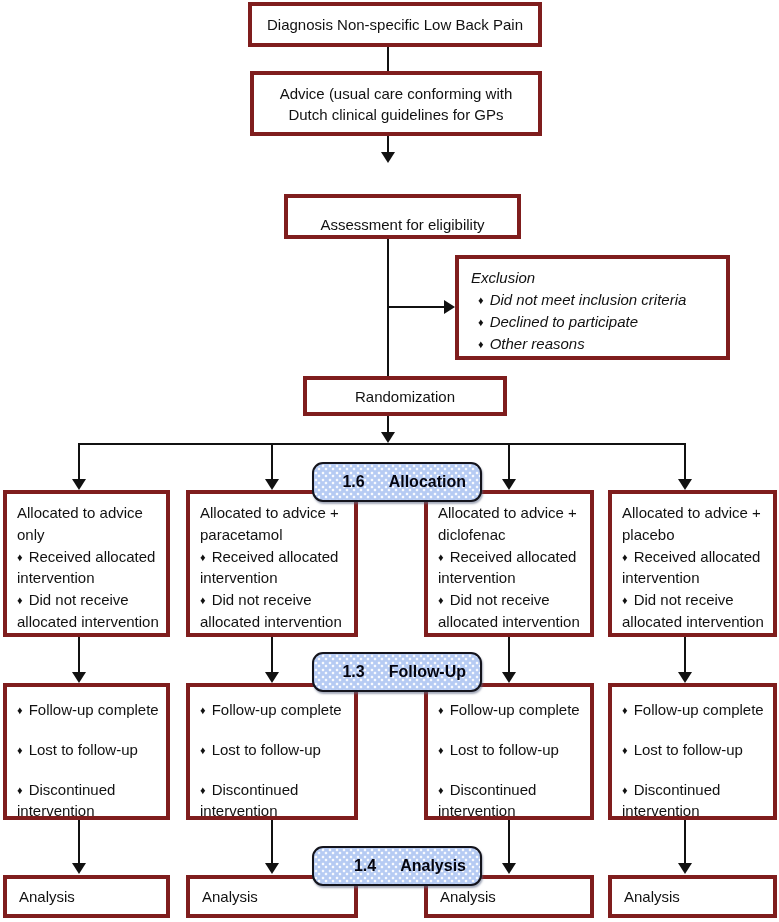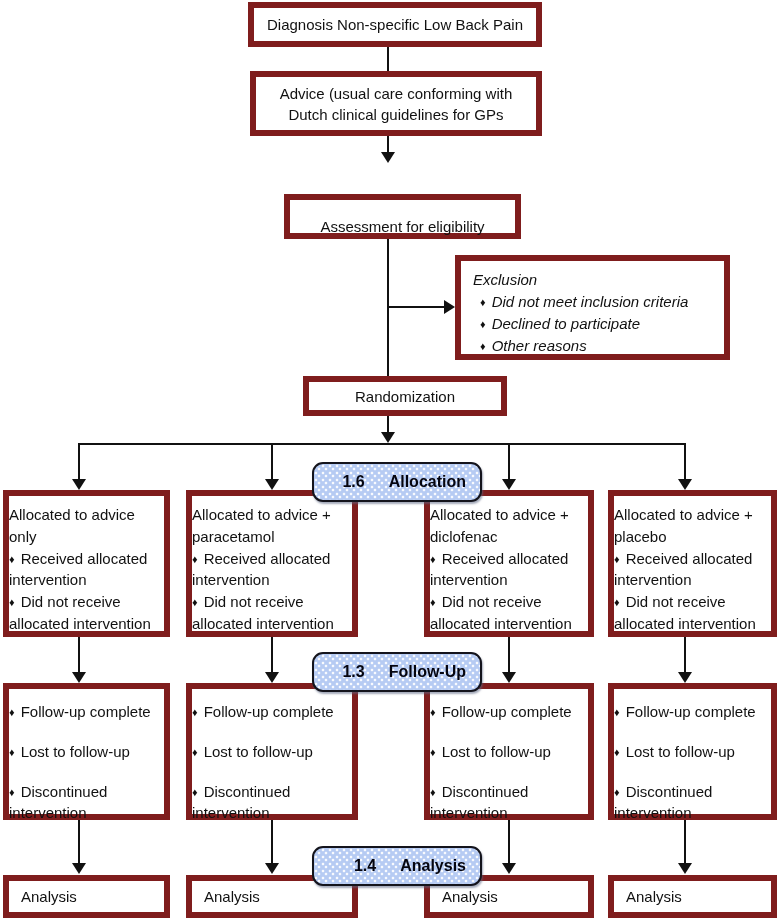--- a/index.html
+++ b/index.html
@@ -1,21 +1,21 @@
 <!DOCTYPE html>
 <html><head>
 <meta charset="utf-8">
 <style>
   html,body { margin:0; padding:0; background:#ffffff; }
   #canvas {
     position:relative; width:779px; height:922px; background:#ffffff;
     font-family:"Liberation Sans", sans-serif; color:#111; overflow:hidden;
   }
   .box {
-    position:absolute; background:#fff; border:6px solid #7f1d1d;
+    position:absolute; background:#fff; border:4px solid #7f1d1d;
     box-sizing:border-box; font-size:15px; line-height:1.4; color:#111;
   }
   .ctr { display:flex; align-items:center; justify-content:center; text-align:center; }
   .badge {
     position:absolute; box-sizing:border-box; z-index:6;
     background-color:#b6cbf3;
     background-image:
       radial-gradient(circle at 2px 2px, rgba(255,255,255,0.9) 1px, transparent 1.7px),
       radial-gradient(circle at 5px 5px, rgba(255,255,255,0.9) 1px, transparent 1.7px);
     background-size:7px 7px;
@@ -26,21 +26,21 @@
     font-weight:bold; font-size:16px; color:#05050f;
   }
   .vline, .hline { position:absolute; background:#111; z-index:1; }
   .vline { width:2px; } .hline { height:2px; }
   .arr-down { position:absolute; width:0; height:0; z-index:2;
     border-left:7px solid transparent; border-right:7px solid transparent;
     border-top:11px solid #111; }
   .arr-right { position:absolute; width:0; height:0; z-index:2;
     border-top:7px solid transparent; border-bottom:7px solid transparent;
     border-left:11px solid #111; }
-  .col-box { padding:8px 6px 6px 0; line-height:1.45; z-index:3; }
+  .col-box { padding:8px 6px 6px 10px; line-height:1.45; z-index:3; }
   .bullet-line { display:block; }
   .diamond { font-size:11px; margin-right:6px; position:relative; top:-1px; }
   .fu .bullet-line { margin-bottom:18px; }
   .fu .bullet-line:last-child { margin-bottom:0; }
   .exclusion { padding:8px 10px 8px 12px; line-height:1.47;font-style:italic; }
   .exclusion .bullet-line { padding-left:7px; }
   .analysis { display:flex; align-items:center; padding-left:12px; }
   .assessment { padding-top:16px; display:flex; justify-content:center; }
 </style>
 </head>

